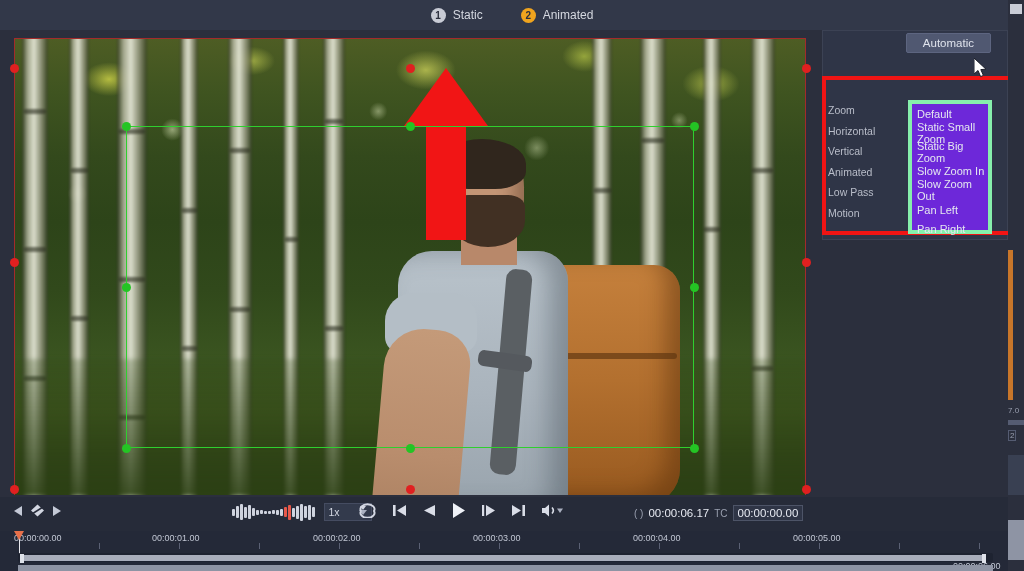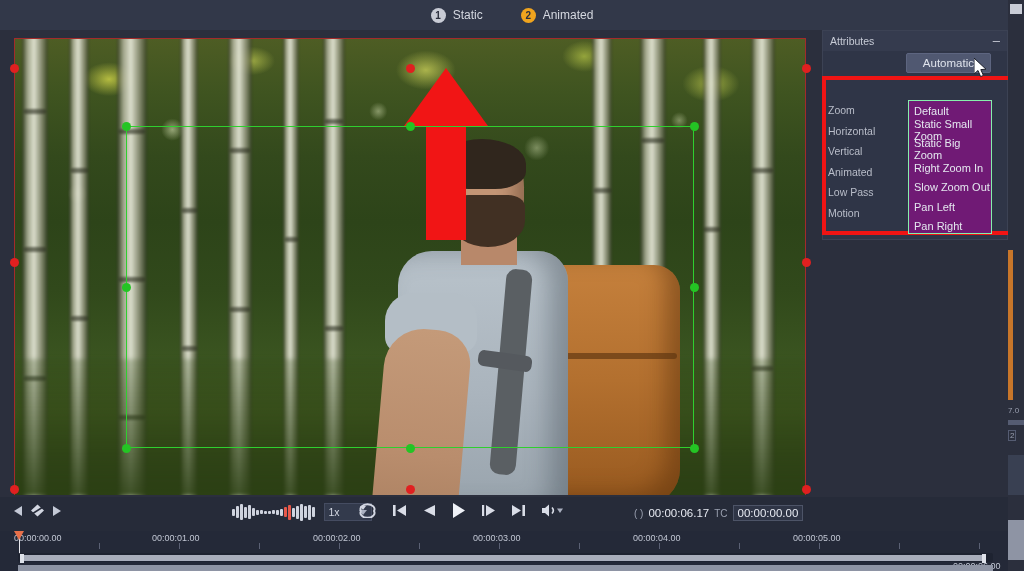--- a/index.html
+++ b/index.html
@@ -176,21 +176,21 @@
   .combo-val { font-size: 11px; color: #1b1f2a; }
   .combo-arrow {
     position: absolute; right: 3px; top: 4px; width: 0; height: 0;
     border-left: 4px solid transparent; border-right: 4px solid transparent;
     border-top: 5px solid #3a4050;
   }
   .attr-labels { position: absolute; left: 828px; top: 104px; width: 78px; }
   .attr-labels div { font-size: 10.5px; color: #b9bdc9; margin-bottom: 8.5px; }
   .dropdown {
     position: absolute; left: 908px; top: 100px; width: 84px; height: 134px;
-    background: #701a75; border: 1px solid #86efac;
+    background: #6d28d9; border: 4px solid #86efac;
   }
   .dd-item { height: 19.2px; display: flex; align-items: center; padding-left: 5px;
     font-size: 11px; color: #e4e7ef; }
   .cursor { position: absolute; left: 974px; top: 58px; width: 14px; height: 20px; }
 
   
   .sliver { position: absolute; left: 1008px; top: 0; width: 16px; height: 571px; background: #2b2f3d; }
   .sliver-chip { position: absolute; background: #3a4154; }
 
   
@@ -335,24 +335,20 @@
     <div class="hdot g" style="left:406px; top:92px;"></div>
     <div class="hdot g" style="left:690px; top:92px;"></div>
     <div class="hdot g" style="left:122px; top:253px;"></div>
     <div class="hdot g" style="left:690px; top:253px;"></div>
     <div class="hdot g" style="left:122px; top:414px;"></div>
     <div class="hdot g" style="left:406px; top:414px;"></div>
     <div class="hdot g" style="left:690px; top:414px;"></div>
   </div>
 
   <div class="attrpanel">
-    <div class="attr-head">
-      <span class="attr-title">Attributes</span>
-      <span class="attr-min">–</span>
-    </div>
     <div class="auto-row">
       <div class="auto-btn">Automatic</div>
     </div>
   </div>
 
   <div class="redbox"></div>
 
 
   <div class="attr-labels">
     <div>Zoom</div>
@@ -360,21 +356,21 @@
     <div>Vertical</div>
     <div>Animated</div>
     <div>Low Pass</div>
     <div>Motion</div>
   </div>
 
   <div class="dropdown">
     <div class="dd-item">Default</div>
     <div class="dd-item">Static Small Zoom</div>
     <div class="dd-item">Static Big Zoom</div>
-    <div class="dd-item">Right Zoom In</div>
+    <div class="dd-item">Slow Zoom In</div>
     <div class="dd-item">Slow Zoom Out</div>
     <div class="dd-item">Pan Left</div>
     <div class="dd-item">Pan Right</div>
   </div>
 
   <div class="cursor">
     <svg width="14" height="20" viewBox="0 0 14 20">
       <polygon points="0,0 0,16 4,12.5 6.6,18.6 9.4,17.4 6.8,11.6 12,11.2" fill="#ffffff" stroke="#1b1f2a" stroke-width="1"></polygon>
     </svg>
   </div>

